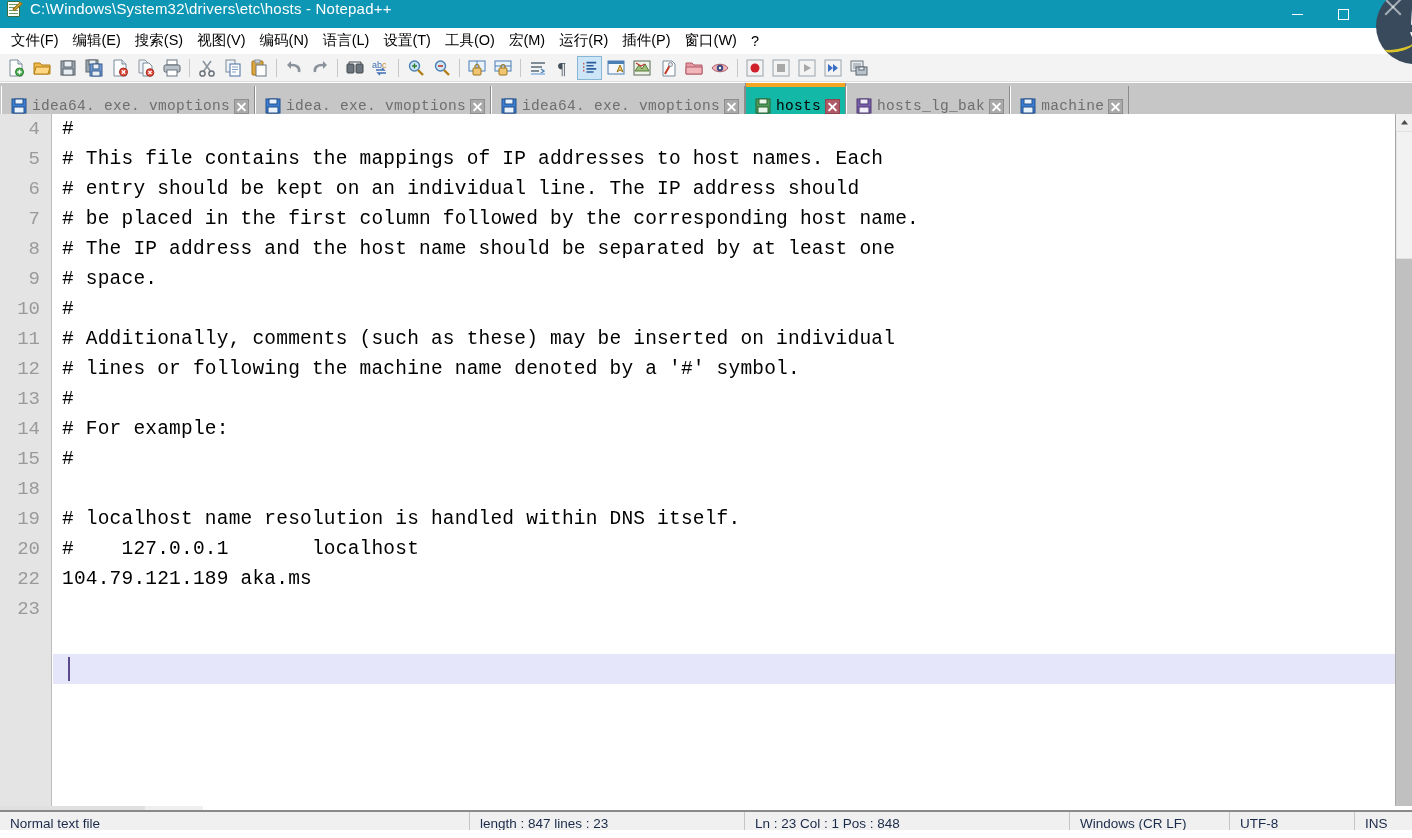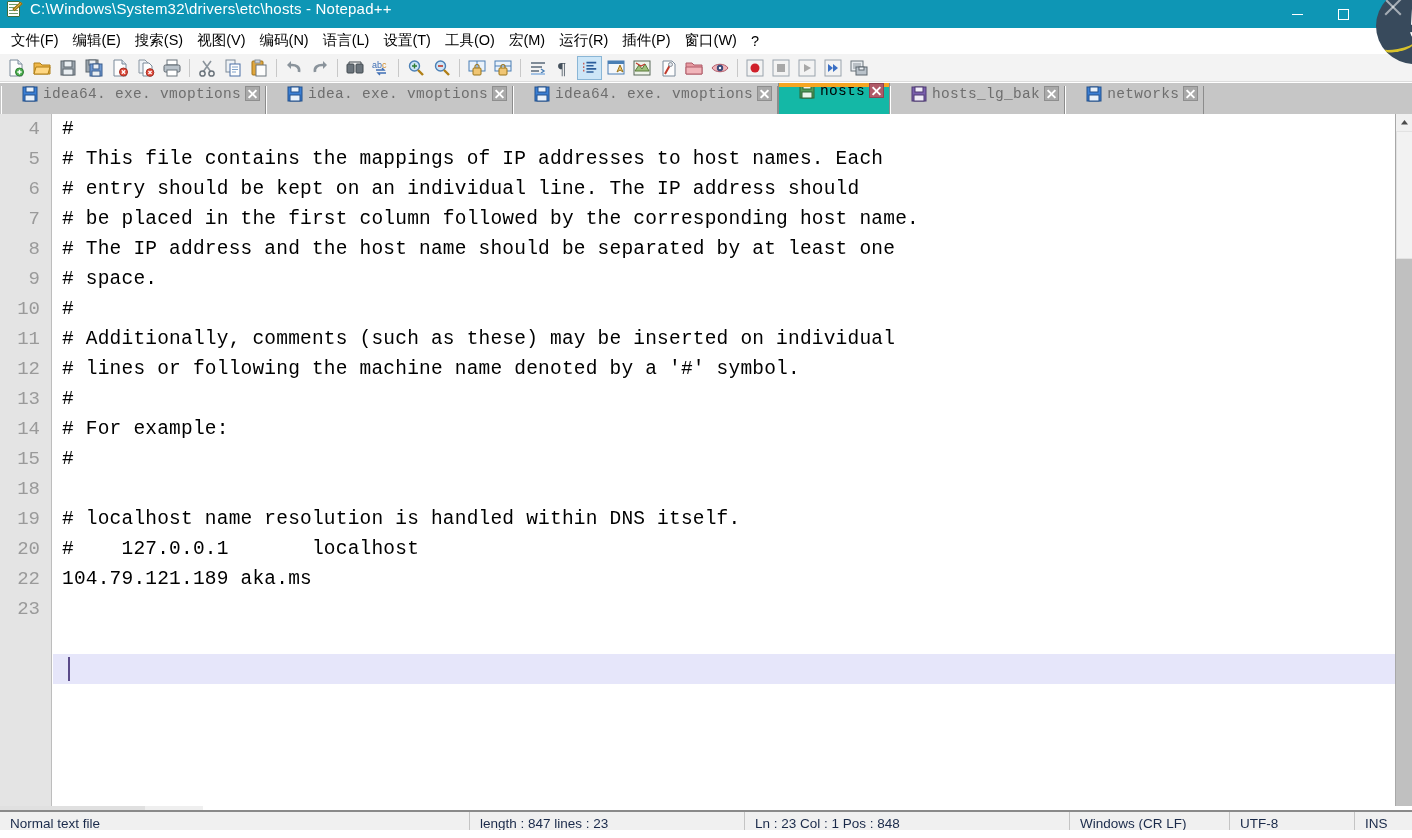--- a/index.html
+++ b/index.html
@@ -163,25 +163,25 @@
   .tabbar {
     position: absolute; top: 83px; left: 0;
     width: 1412px; height: 31px;
     background: #c6c6c6;
     display: flex; align-items: flex-end;
     padding-left: 1px;
     overflow: hidden;
   }
   .tab {
     height: 28px;
-    display: flex; align-items: flex-start;
+    display: flex; align-items: flex-end;
     background: #c6c6c6;
     border-left: 1px solid #ffffff;
     border-right: 1px solid #8c8c8c;
-    padding: 0 5px 0 20px;
+    padding: 0 5px 0 9px;
     position: relative;
     flex: none;
   }
   .tab .tab-ico {
     width: 16px; height: 16px;
     margin-right: 5px; flex: none;
   }
   .tab .tab-label {
     font-family: "Liberation Mono", monospace;
     font-size: 14.5px;
@@ -706,21 +706,21 @@
       <span class="tab-label">hosts_lg_bak</span>
       <span class="tab-close"></span>
     </div>
 
     <div class="tab">
       <svg class="tab-ico" viewBox="0 0 16 16">
         <rect x="1" y="1" width="14" height="14" fill="#3b7fd4" stroke="#23518c"></rect>
         <rect x="4" y="1" width="8" height="5" fill="#e9f1fa" stroke="#23518c"></rect>
         <rect x="3" y="9" width="10" height="6" fill="#e9f1fa" stroke="#23518c"></rect>
       </svg>
-      <span class="tab-label">networks</span>
+      <span class="tab-label">machine</span>
       <span class="tab-close"></span>
     </div>
 
   </div>
 
   <div class="editor">
     <div class="gutter"></div>
     <div class="code-area">
 
       <div class="line">

